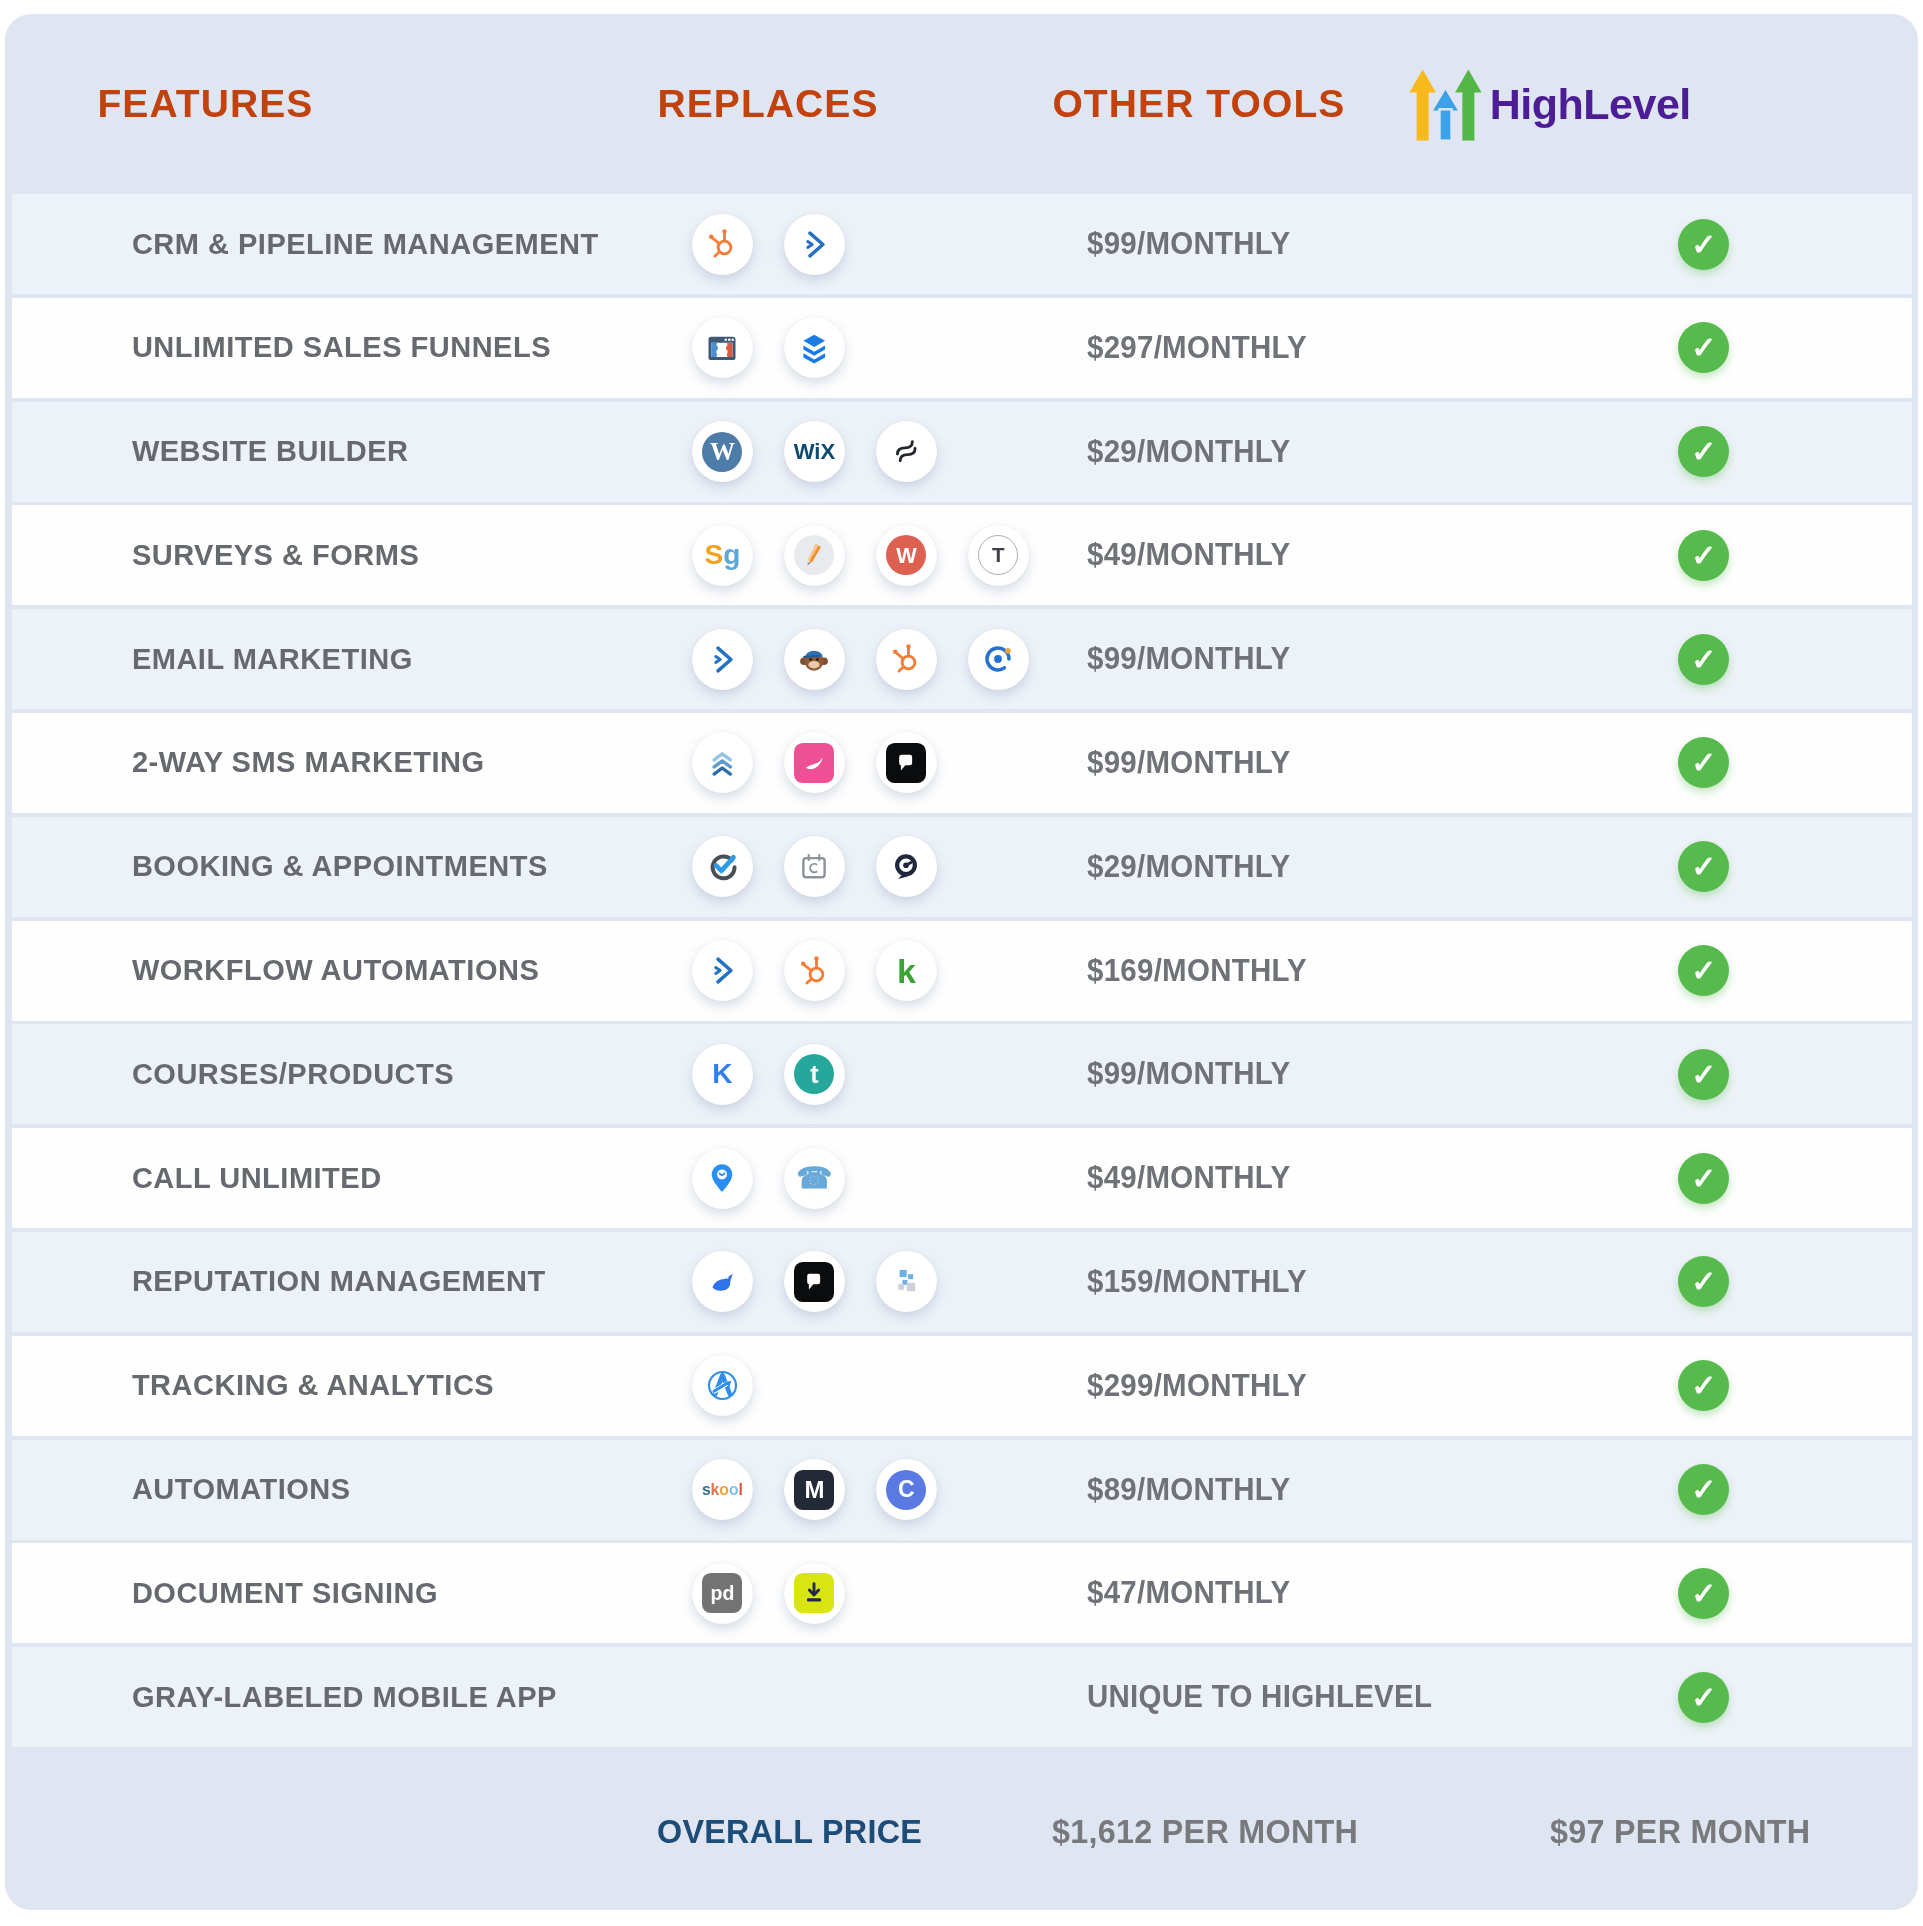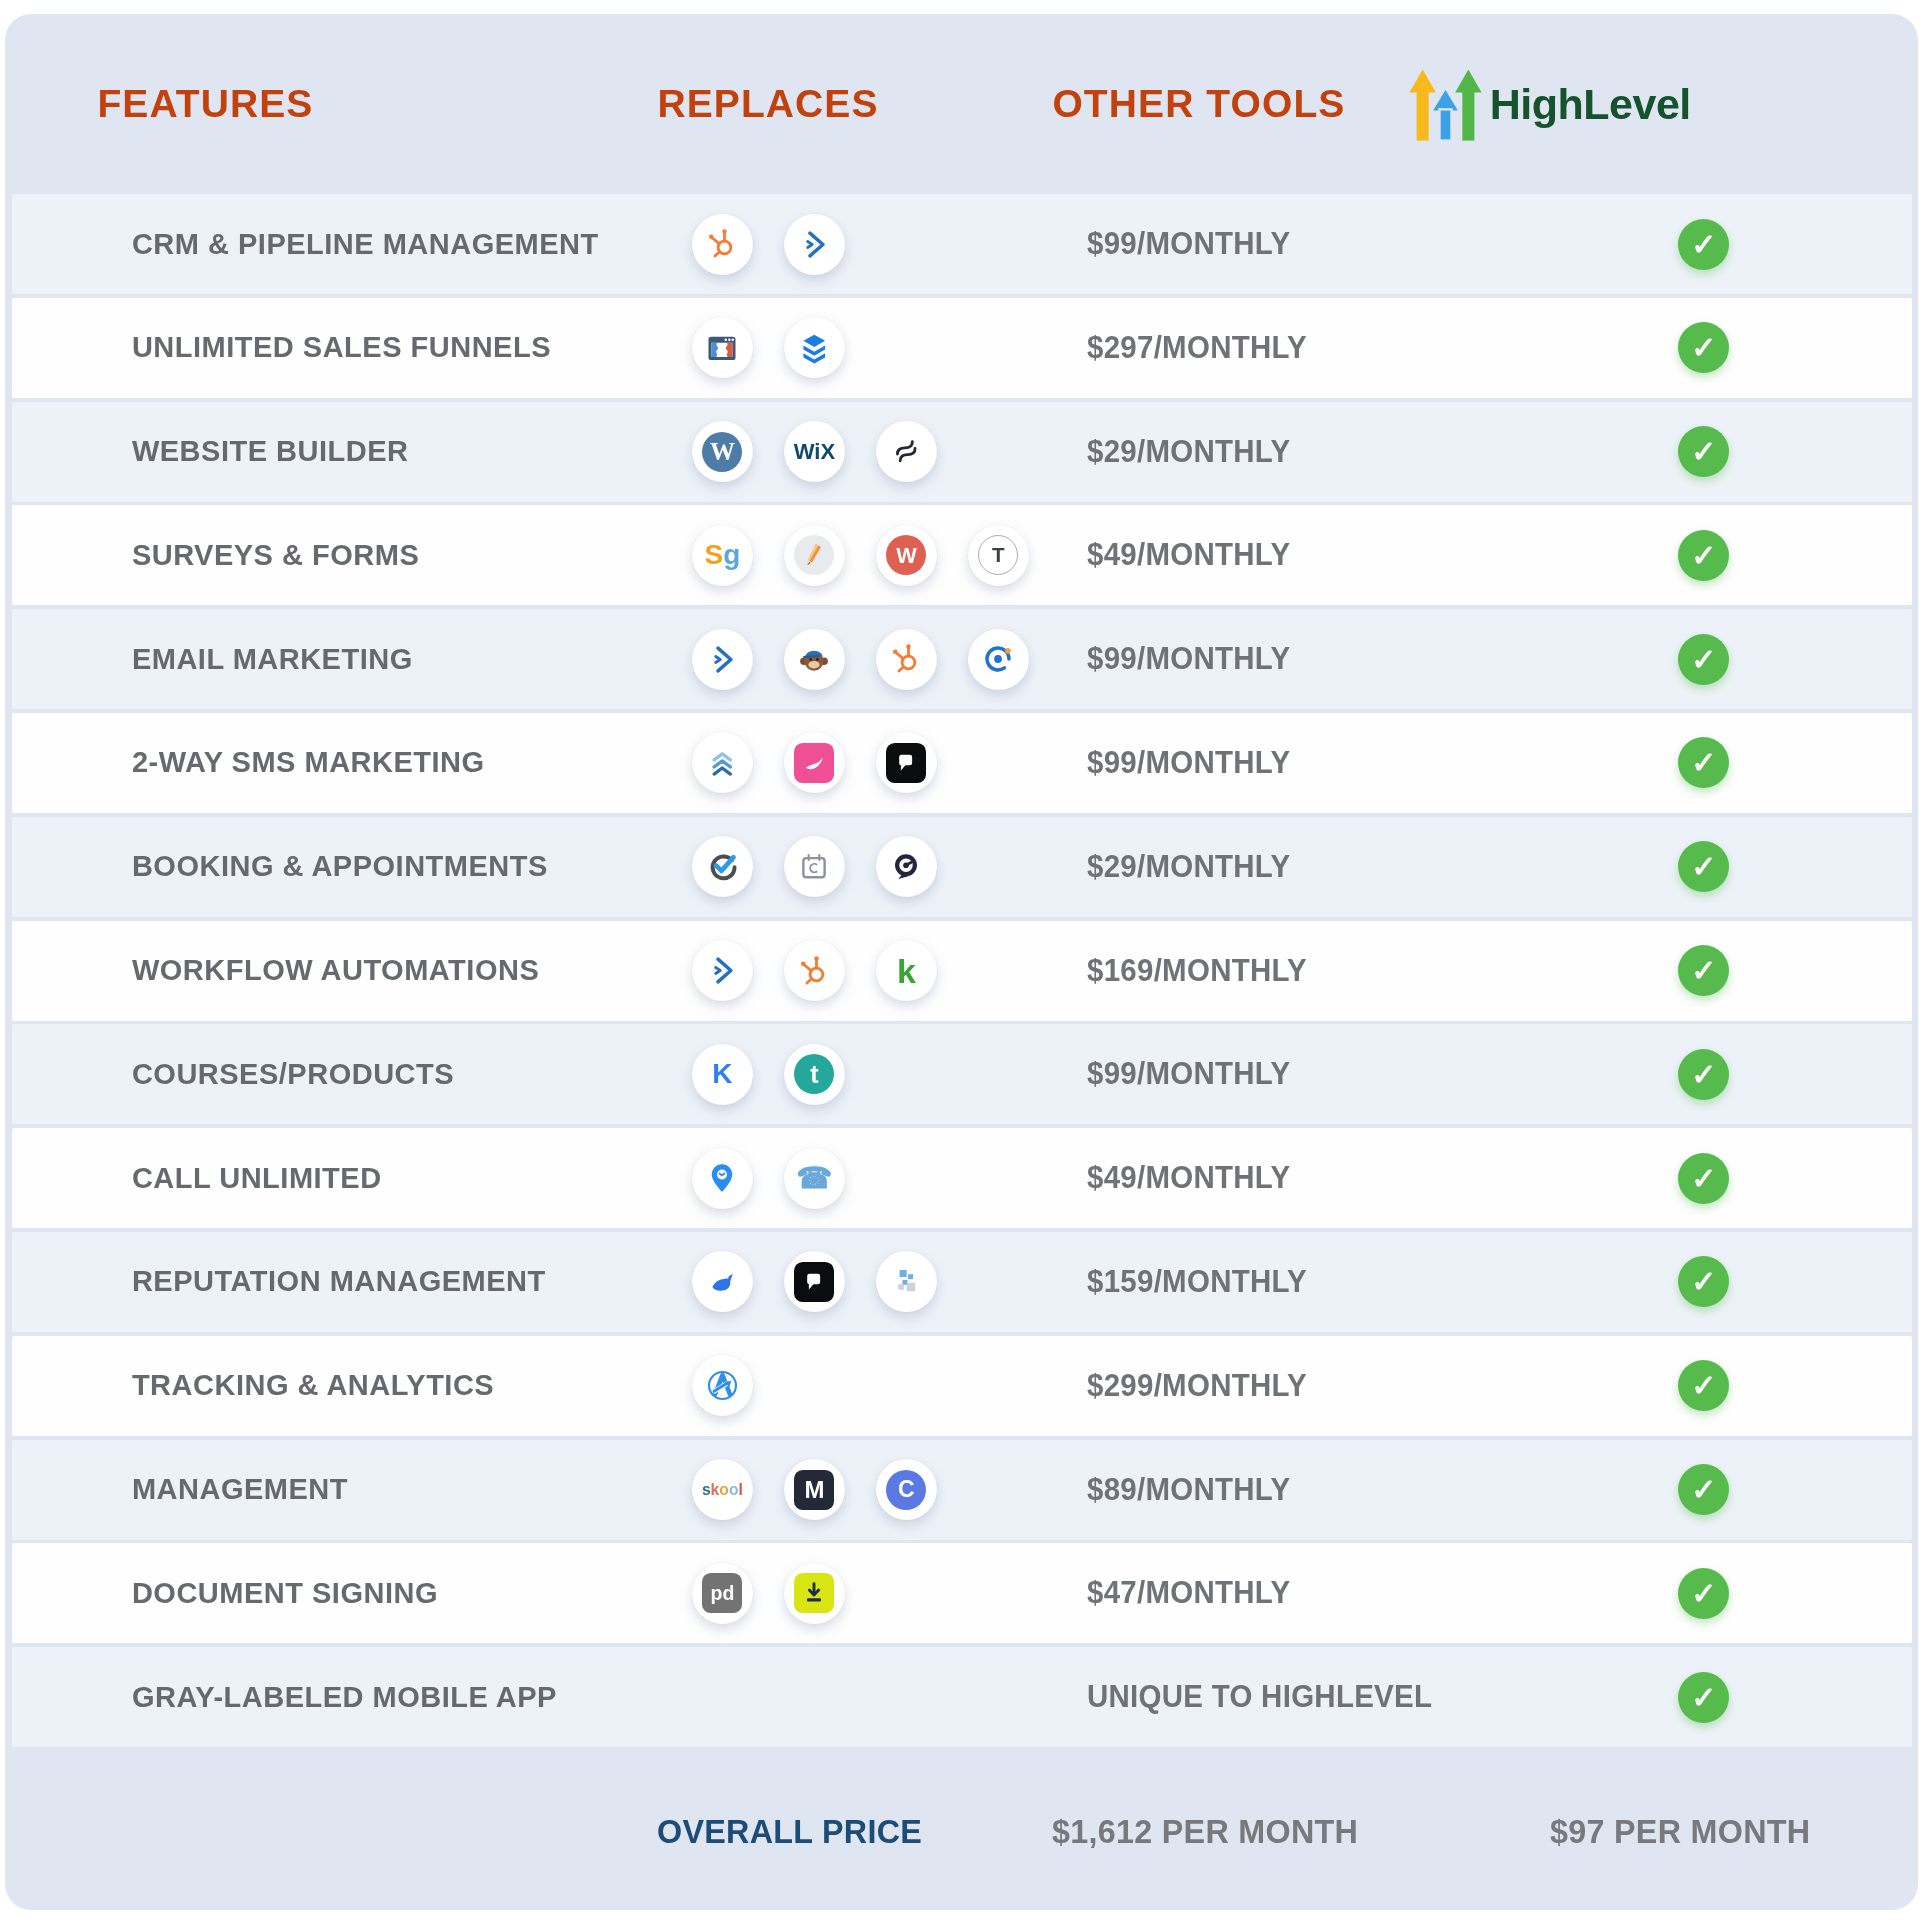--- a/index.html
+++ b/index.html
@@ -13,21 +13,21 @@
   }
   
   .header{
     height:180px;display:grid;grid-template-columns:560px 395px 409px 1fr;
     align-items:center;padding:0 6.5px 0 92px;box-sizing:border-box;
   }
   .hcell{
     font-size:39px;font-weight:800;color:#c2410c;letter-spacing:1.1px;white-space:nowrap;
   }
   .logo-cell{display:flex;align-items:center;margin-left:-54px;}
-  .brand{font-size:43px;font-weight:800;color:#14532d;margin-left:5.4px;letter-spacing:-0.5px;}
+  .brand{font-size:43px;font-weight:800;color:#4c1d95;margin-left:5.4px;letter-spacing:-0.5px;}
   
   .rows{padding:0 6.5px;display:flex;flex-direction:column;gap:3.8px;}
   .row{
     height:100px;display:grid;grid-template-columns:560px 395px 409px 1fr;
     align-items:center;padding-left:120px;box-sizing:border-box;border-radius:1.6px;
   }
   .row.light{background:#edf2f8;}
   .row.white{background:#fefefe;}
   .feature{
     font-size:29px;font-weight:700;color:#66696d;letter-spacing:0.5px;white-space:nowrap;
@@ -478,21 +478,21 @@
               <use href="#sym-aarrow"></use>
             </svg>
           </span>
         </div>
     <div class="cell price"><span class="cond">$299/MONTHLY</span></div>
     <div class="cell checkcell">
           <span class="check" style="background: rgb(87, 186, 76);">✓</span>
         </div>
   </div>
       <div class="row light">
-    <div class="cell feature">MANAGEMENT</div>
+    <div class="cell feature">AUTOMATIONS</div>
     <div class="cell icons">
           <span class="badge">
             <span class="glyph word" style="font-size: 15.7px;"><span style="color: rgb(49, 113, 143);">s</span><span style="color: rgb(224, 114, 78);">k</span><span style="color: rgb(237, 162, 59);">o</span><span style="color: rgb(127, 189, 233);">o</span><span style="color: rgb(217, 87, 64);">l</span></span>
           </span>
           <span class="badge">
             <span class="chip square" style="background: rgb(35, 41, 54);">
               <span class="glyph" style="color: rgb(255, 255, 255); font-size: 24px;">M</span>
             </span>
           </span>
           <span class="badge">

